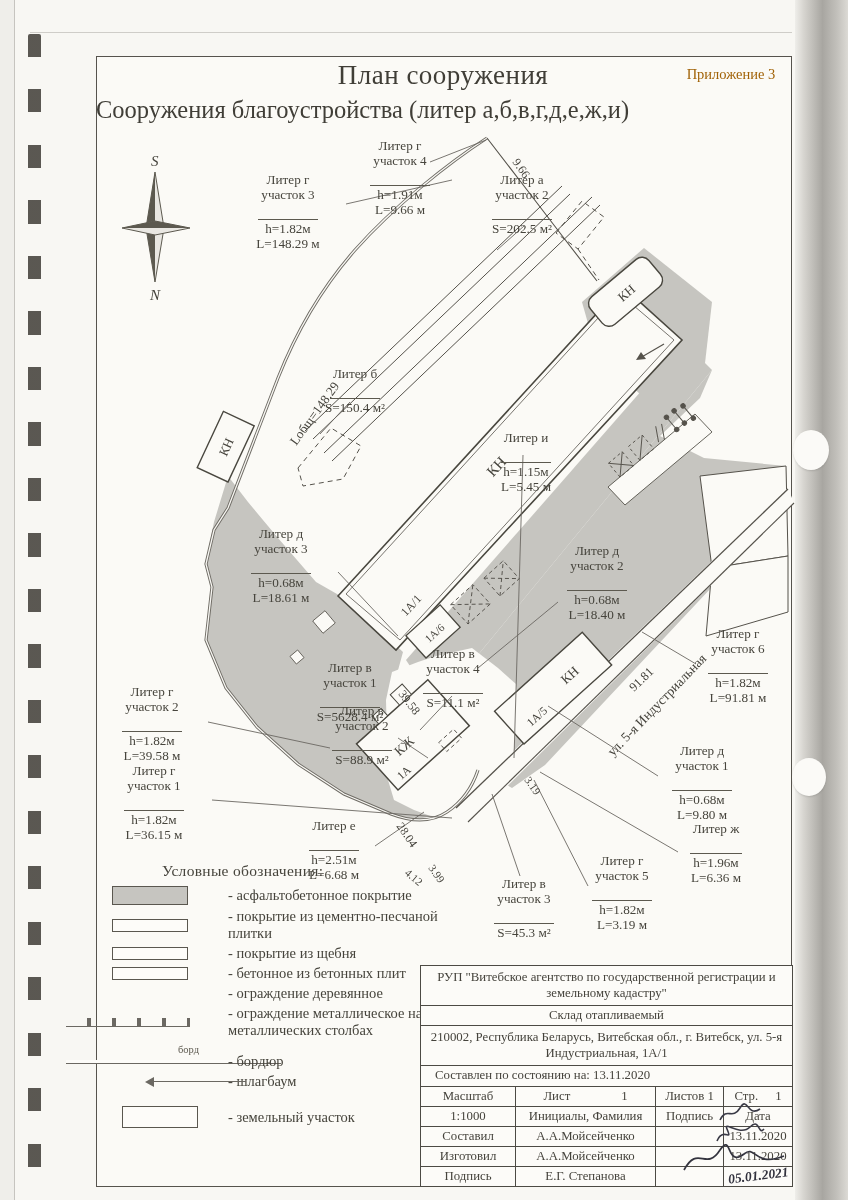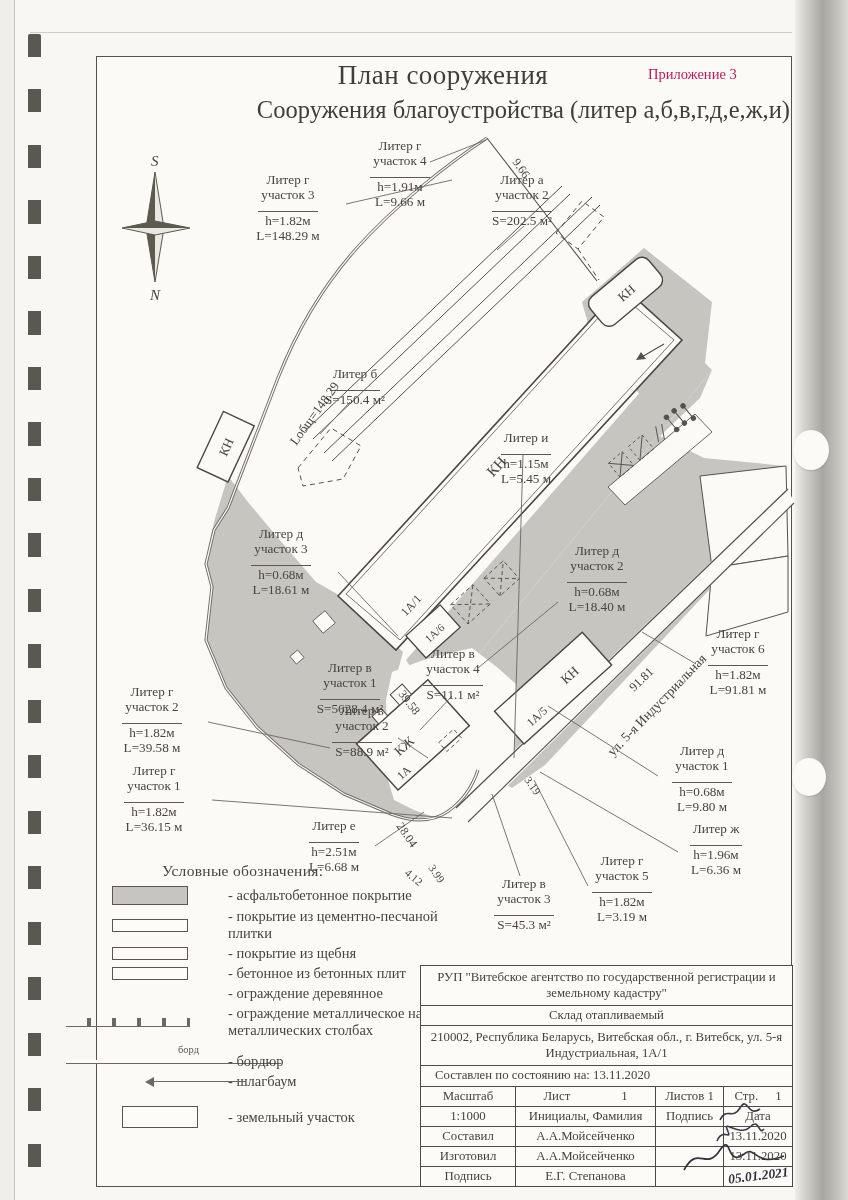--- a/index.html
+++ b/index.html
@@ -10,28 +10,28 @@
   .edge-left{left:14px;top:0;width:1px;height:1200px;background:#c6c4bf}
   .edge-top{left:30px;top:32px;width:762px;height:1px;background:#cfcdc8}
   .binder-strip{left:28px;top:34px;width:13px;height:1152px;border-radius:2px;
      background:repeating-linear-gradient(180deg,#45423c 0 23px,transparent 23px 55.5px);opacity:.88}
   .scan-band{right:0;top:0;width:53px;height:1200px;
      background:linear-gradient(90deg,#efeeea 0%,#d7d5d0 16%,#a8a6a1 52%,#c3c1bc 80%,#dcdad5 100%)}
   .paper{left:15px;top:0;width:780px;height:1200px;background:#f8f7f3}
   .hole{background:#fbfaf7;border-radius:50%;box-shadow:0 1px 2px rgba(0,0,0,.12)}
   .frame{left:96px;top:56px;width:694px;height:1129px;border:1.5px solid #56534d;background:#fbfaf6}
   
-  .appendix{left:648px;top:66px;width:110px;font-size:14.5px;text-align:left;color:#be185d}
+  .appendix{left:676px;top:66px;width:110px;font-size:14.5px;text-align:center;color:#a16207}
   .title1{left:96px;top:60px;width:694px;text-align:center;font-size:27px;letter-spacing:.5px;color:#403e37}
-  .title2{left:96px;top:96px;width:694px;text-align:right;font-size:24.5px;color:#403e37}
+  .title2{left:96px;top:96px;width:694px;text-align:left;font-size:24.5px;color:#403e37}
   
   svg text{font-family:"Liberation Serif","DejaVu Serif",serif;fill:#45433c}
   
   .plbl{position:absolute;text-align:center;font-size:13.2px;line-height:15px;color:#47453d}
-  .plbl .nm{display:inline-block;border-bottom:1.3px solid #5c594f;padding:0 3px 9px}
+  .plbl .nm{display:inline-block;border-bottom:1.3px solid #5c594f;padding:0 3px 17px}
   .plbl .vl{padding-top:1px}
   
   .legend{left:112px;top:846px;width:370px;font-size:14.5px;color:#46443c}
   .legend .ltit{font-size:15.5px;margin:16px 0 6px 50px;letter-spacing:.3px}
   .lrow{display:flex;align-items:center;margin-bottom:3px;min-height:16px}
   .swwrap{width:116px;flex:none}
   .sw{border:1.2px solid #5a574f;background:#fdfcf9;box-sizing:border-box}
   .sw.asphalt{width:76px;height:19px;background:#c6c5c0}
   .sw.plain{width:76px;height:13px}
   .sw.rebar{width:124px;height:8px;margin-left:-46px;border:none;border-top:1.1px solid #6b6862;border-bottom:1.1px solid #6b6862;

